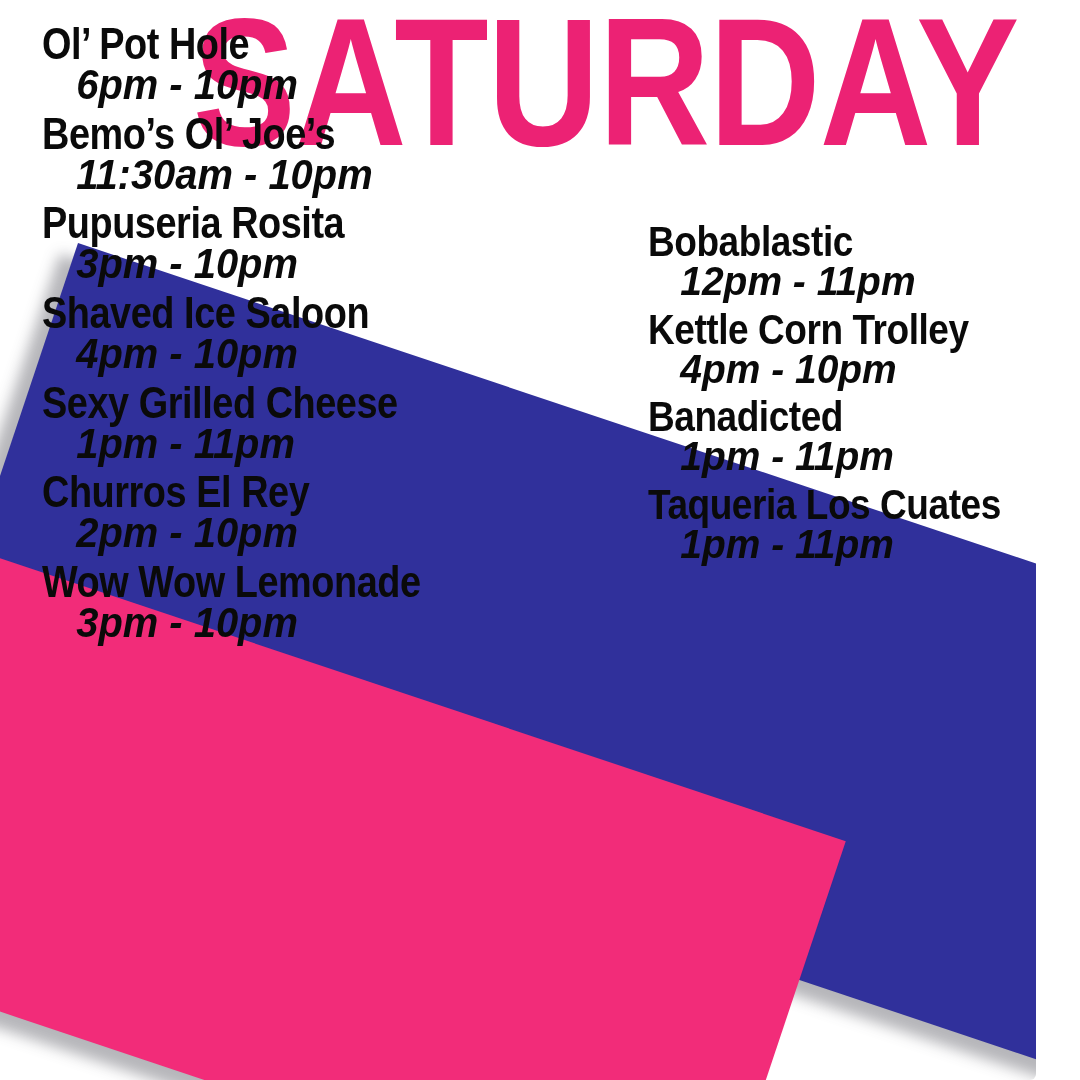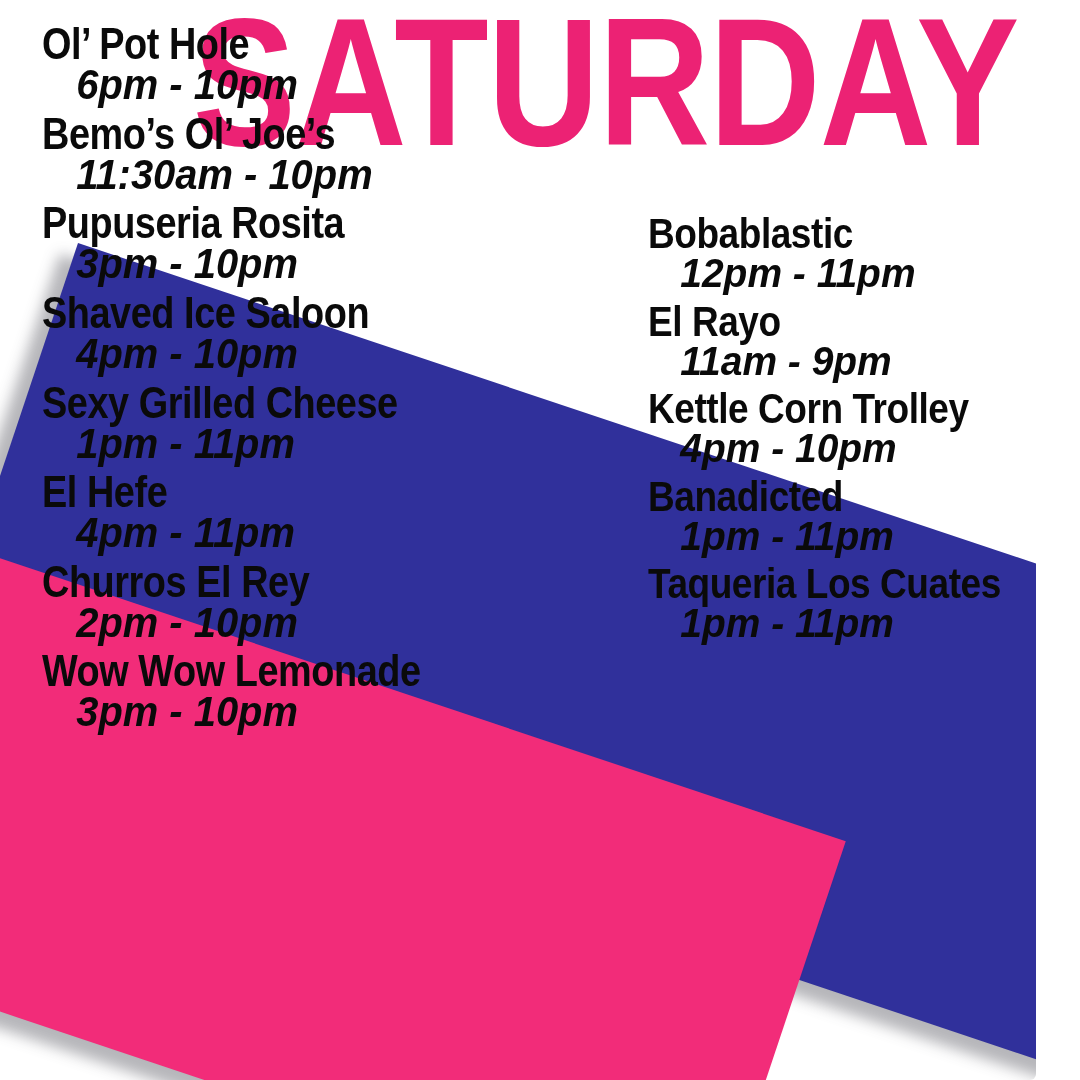--- a/index.html
+++ b/index.html
@@ -63,21 +63,21 @@
     position: absolute;
     z-index: 3;
   }
   #column-left {
     left: 34px;
     top: 22px;
     width: 600px;
   }
   #column-right {
     left: 640px;
-    top: 212px;
+    top: 220px;
     width: 440px;
   }
 
   .vendor-entry {
     margin: 0 0 2px 8px;
   }
   .vendor-name {
     font-family: "Liberation Sans Narrow", "Liberation Sans", sans-serif;
     font-weight: 700;
     font-size: 44px;
@@ -130,40 +130,32 @@
       </div>
       <div class="vendor-entry">
         <div class="vendor-name">Shaved Ice Saloon</div>
         <div class="vendor-hours">4pm - 10pm</div>
       </div>
       <div class="vendor-entry">
         <div class="vendor-name">Sexy Grilled Cheese</div>
         <div class="vendor-hours">1pm - 11pm</div>
       </div>
       <div class="vendor-entry">
-        <div class="vendor-name">El Hefe</div>
-        <div class="vendor-hours">4pm - 11pm</div>
-      </div>
-      <div class="vendor-entry">
         <div class="vendor-name">Churros El Rey</div>
         <div class="vendor-hours">2pm - 10pm</div>
       </div>
       <div class="vendor-entry">
         <div class="vendor-name">Wow Wow Lemonade</div>
         <div class="vendor-hours">3pm - 10pm</div>
       </div>
     </div>
   <div class="column" id="column-right">
       <div class="vendor-entry">
         <div class="vendor-name">Bobablastic</div>
         <div class="vendor-hours">12pm - 11pm</div>
-      </div>
-      <div class="vendor-entry">
-        <div class="vendor-name">El Rayo</div>
-        <div class="vendor-hours">11am - 9pm</div>
       </div>
       <div class="vendor-entry">
         <div class="vendor-name">Kettle Corn Trolley</div>
         <div class="vendor-hours">4pm - 10pm</div>
       </div>
       <div class="vendor-entry">
         <div class="vendor-name">Banadicted</div>
         <div class="vendor-hours">1pm - 11pm</div>
       </div>
       <div class="vendor-entry">

